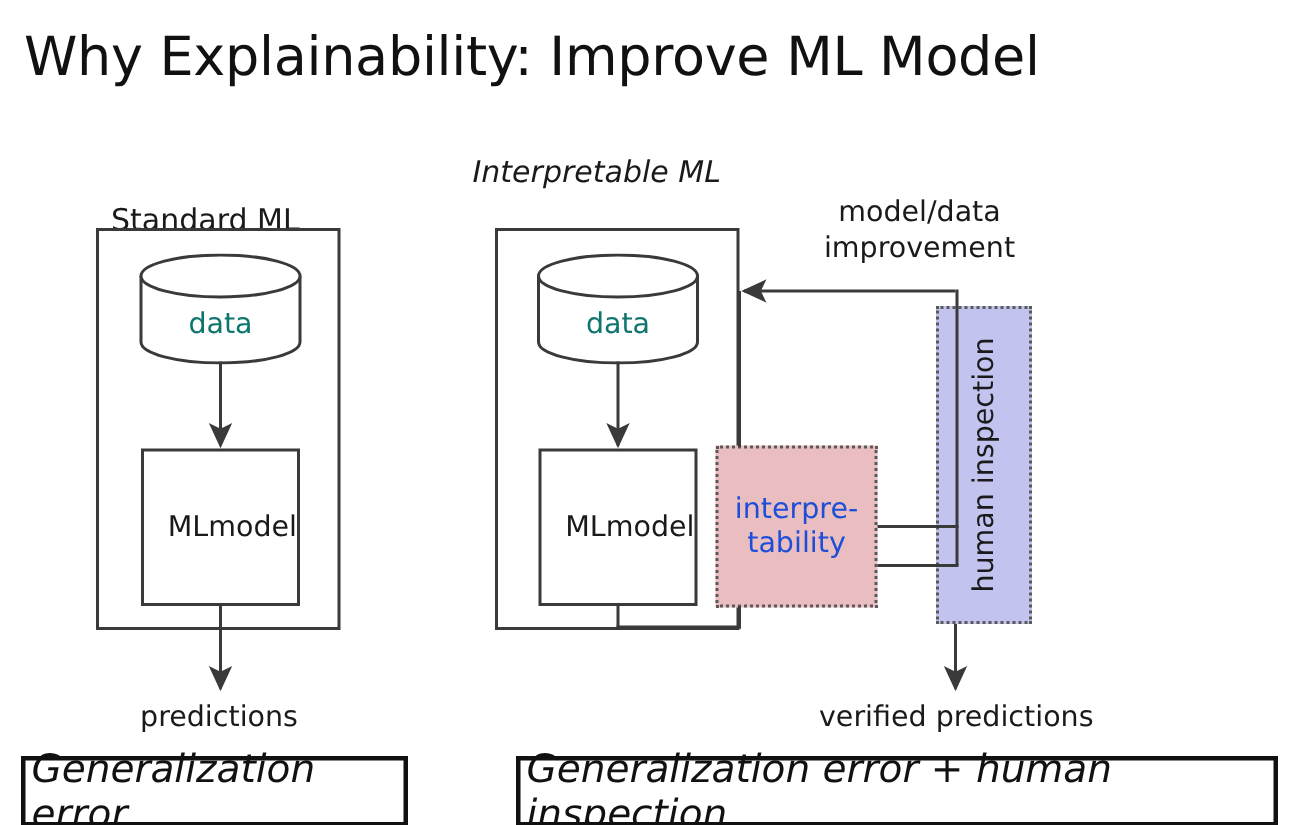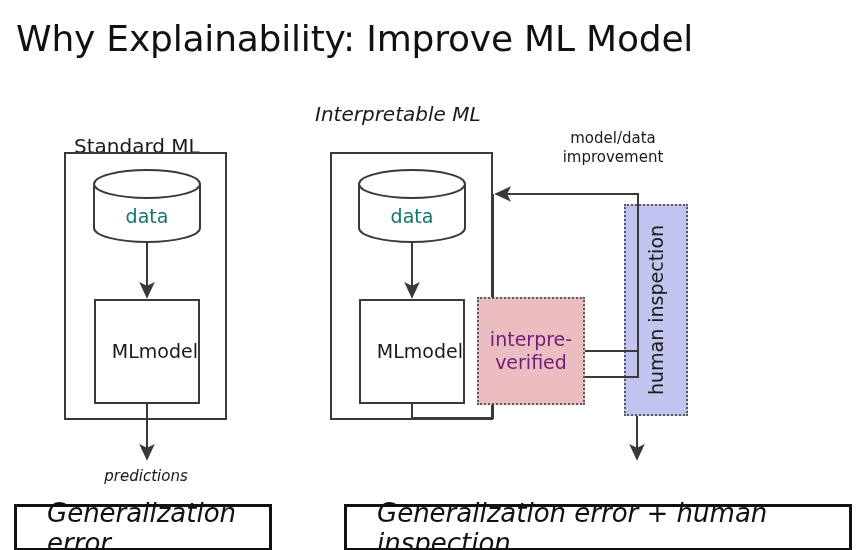--- a/index.html
+++ b/index.html
@@ -106,21 +106,21 @@
     top: 285px;
     width: 108px;
     height: 108px;
     background: #eabec0;
     display: flex;
     flex-direction: column;
     align-items: center;
     justify-content: center;
     line-height: 1.22;
     font-size: 19px;
-    color: #701a75;
+    color: #1d4ed8;
   }
   #box-human-inspection {
     left: 624px;
     top: 192px;
     width: 64px;
     height: 212px;
     background: #c2c3ef;
   }
   #box-human-inspection .vlabel {
     position: absolute;
@@ -137,47 +137,47 @@
   .conn {
     position: absolute;
     background: #3a3a3a;
   }
   .conn.h { height: 2px; }
   .conn.v { width: 2px; }
 
   
   .caption {
     position: absolute;
-    font-size: 15px;
+    font-size: 19px;
     color: #1a1a1a;
     white-space: nowrap;
     text-align: center;
   }
   #caption-improvement {
     left: 530px;
     top: 117px;
     width: 166px;
     line-height: 1.28;
     white-space: normal;
   }
-  #caption-predictions { left: 76px; top: 455px; width: 140px; font-style: italic; }
+  #caption-predictions { left: 76px; top: 455px; width: 140px; }
   #caption-verified-predictions { left: 536px; top: 455px; width: 203px; }
 
   
   .result-banner {
     position: absolute;
     border: 3px solid #111111;
     box-sizing: border-box;
     background: #ffffff;
     display: flex;
     align-items: center;
     font-style: italic;
     font-size: 26px;
     color: #111111;
-    padding-left: 30px;
+    padding-left: 4px;
   }
   #banner-standard { left: 14px; top: 492px; width: 258px; height: 47px; }
   #banner-interpretable { left: 344px; top: 492px; width: 508px; height: 47px; }
 
   
   #arrow-layer {
     position: absolute;
     left: 0; top: 0;
     width: 865px; height: 550px;
     pointer-events: none;
@@ -225,29 +225,30 @@
     <div class="cyl-label">data</div>
   </div>
 
   <div class="model-box" id="model-interpretable">
     <span>ML</span>
     <span>model</span>
   </div>
 
   <div class="concept-box" id="box-interpretability">
     <span>interpre-</span>
-    <span>verified</span>
+    <span>tability</span>
   </div>
 
   <div class="concept-box" id="box-human-inspection">
     <span class="vlabel">human inspection</span>
   </div>
 
   <div class="caption" id="caption-improvement">model/data improvement</div>
 
+  <div class="caption" id="caption-verified-predictions">verified predictions</div>
 
   <div class="result-banner" id="banner-interpretable">
     <span>Generalization error + human inspection</span>
   </div>
 
   <div class="conn h" style="left:585px; top:338px; width:54px;"></div>
 
   <div class="conn h" style="left:585px; top:364px; width:54px;"></div>
 
   <div class="conn v" style="left:637px; top:181px; height:184px;"></div>

